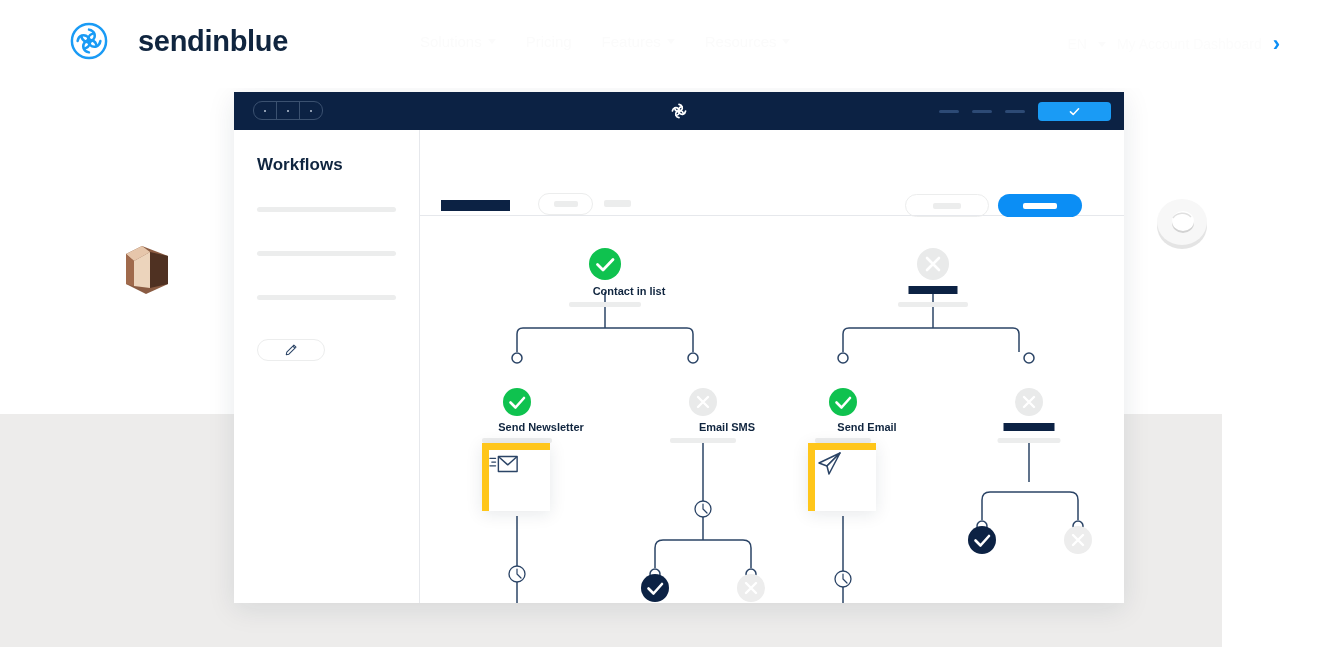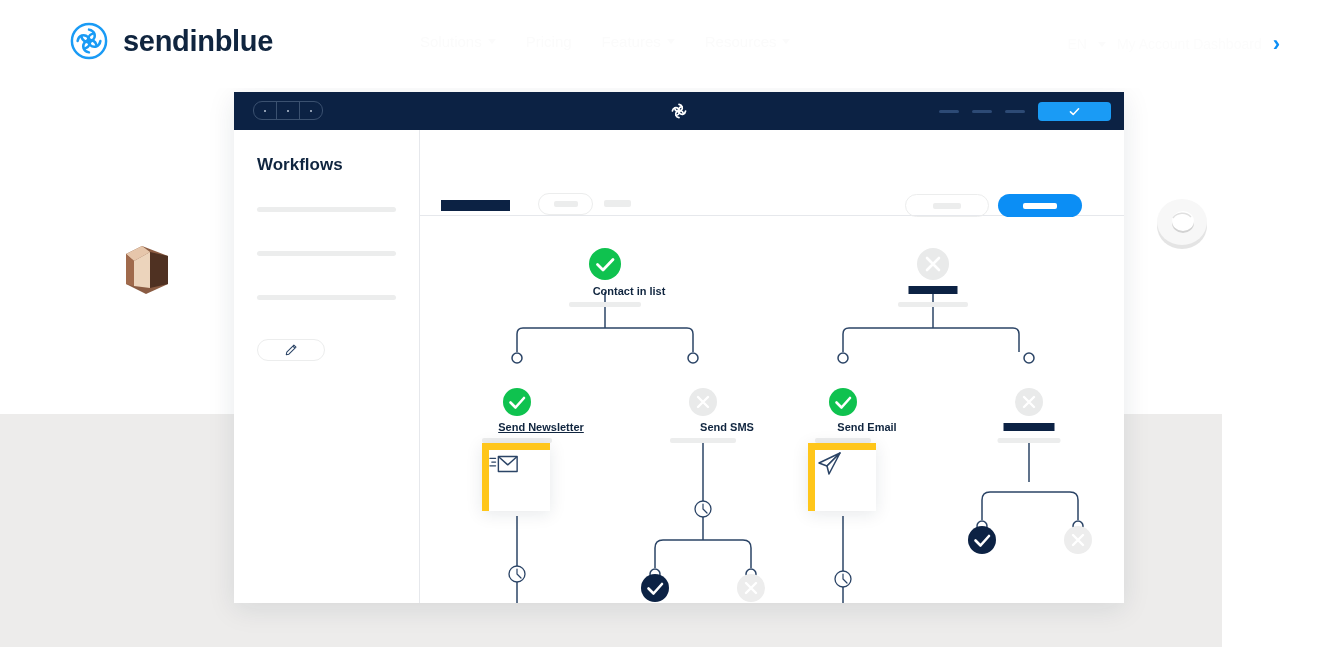--- a/index.html
+++ b/index.html
@@ -12,21 +12,21 @@
   #root { position: relative; width: 1322px; height: 647px; }
 
   
   .bg-white-top { position:absolute; left:0; top:0; width:1322px; height:414px; background:#ffffff; }
   .bg-beige { position:absolute; left:0; top:414px; width:1322px; height:233px; background:#edeceb; }
   .bg-white-left { position:absolute; left:0; top:0; width:214px; height:414px; background:#ffffff; }
   .bg-white-rightcol { position:absolute; left:1222px; top:414px; width:100px; height:233px; background:#ffffff; }
 
   
   .site-header { position:absolute; left:0; top:0; width:1322px; height:88px; background:#ffffff; z-index:6; }
-  .logo-wrap { position:absolute; left:70px; top:22px; display:flex; align-items:center; gap:15px; }
+  .logo-wrap { position:absolute; left:70px; top:22px; display:flex; align-items:center; gap:30px; }
   .logo-mark { width:38px; height:38px; flex:0 0 38px; }
   .logo-text { font-size:29px; font-weight:700; color:#10253f; letter-spacing:-0.3px; }
 
   .nav { position:absolute; left:420px; top:33px; display:flex; align-items:center; gap:30px; }
   .nav-item { font-size:15px; color:#fbfbfb; white-space:nowrap; display:flex; align-items:center; gap:6px; cursor:pointer; }
   .caret { width:0;height:0;border-left:4px solid transparent;border-right:4px solid transparent;border-top:5px solid #fbfbfb; display:inline-block; }
 
   .header-right { position:absolute; right:42px; top:33px; display:flex; align-items:center; gap:11px; }
   .hr-item { font-size:14px; color:#fcfcfc; white-space:nowrap; }
   .hr-chev { color:#0b8ef5; font-size:22px; font-weight:700; line-height:1; }
@@ -309,24 +309,24 @@
               <path d="M423 363 L423 358 M423 363 L427 367"></path>
             </g>
           </svg>
 
           <div class="node-label" style="left:185px; top:69px;">Contact in list</div>
           <div class="node-underline" style="left:185px; top:86px; width:72px;"></div>
 
           <div class="node-redact" style="left:513px; top:70px; width:49px;"></div>
           <div class="node-underline" style="left:513px; top:86px; width:70px;"></div>
 
-          <div class="node-label" style="left:97px; top:205px;text-decoration:underline;">Send Newsletter</div>
+          <div class="node-label" style="left:97px; top:205px;">Send Newsletter</div>
           <div class="node-underline" style="left:97px; top:222px; width:70px;"></div>
 
-          <div class="node-label" style="left:283px; top:205px;">Send SMS</div>
+          <div class="node-label" style="left:283px; top:205px;">Email SMS</div>
           <div class="node-underline" style="left:283px; top:222px; width:66px;"></div>
 
           <div class="node-label" style="left:423px; top:205px;">Send Email</div>
           <div class="node-underline" style="left:423px; top:222px; width:56px;"></div>
 
           <div class="node-redact" style="left:609px; top:207px; width:51px;"></div>
           <div class="node-underline" style="left:609px; top:222px; width:63px;"></div>
 
           <div class="card" style="left:62px; top:227px;">
             <svg width="30" height="26" viewBox="0 0 32 26">

